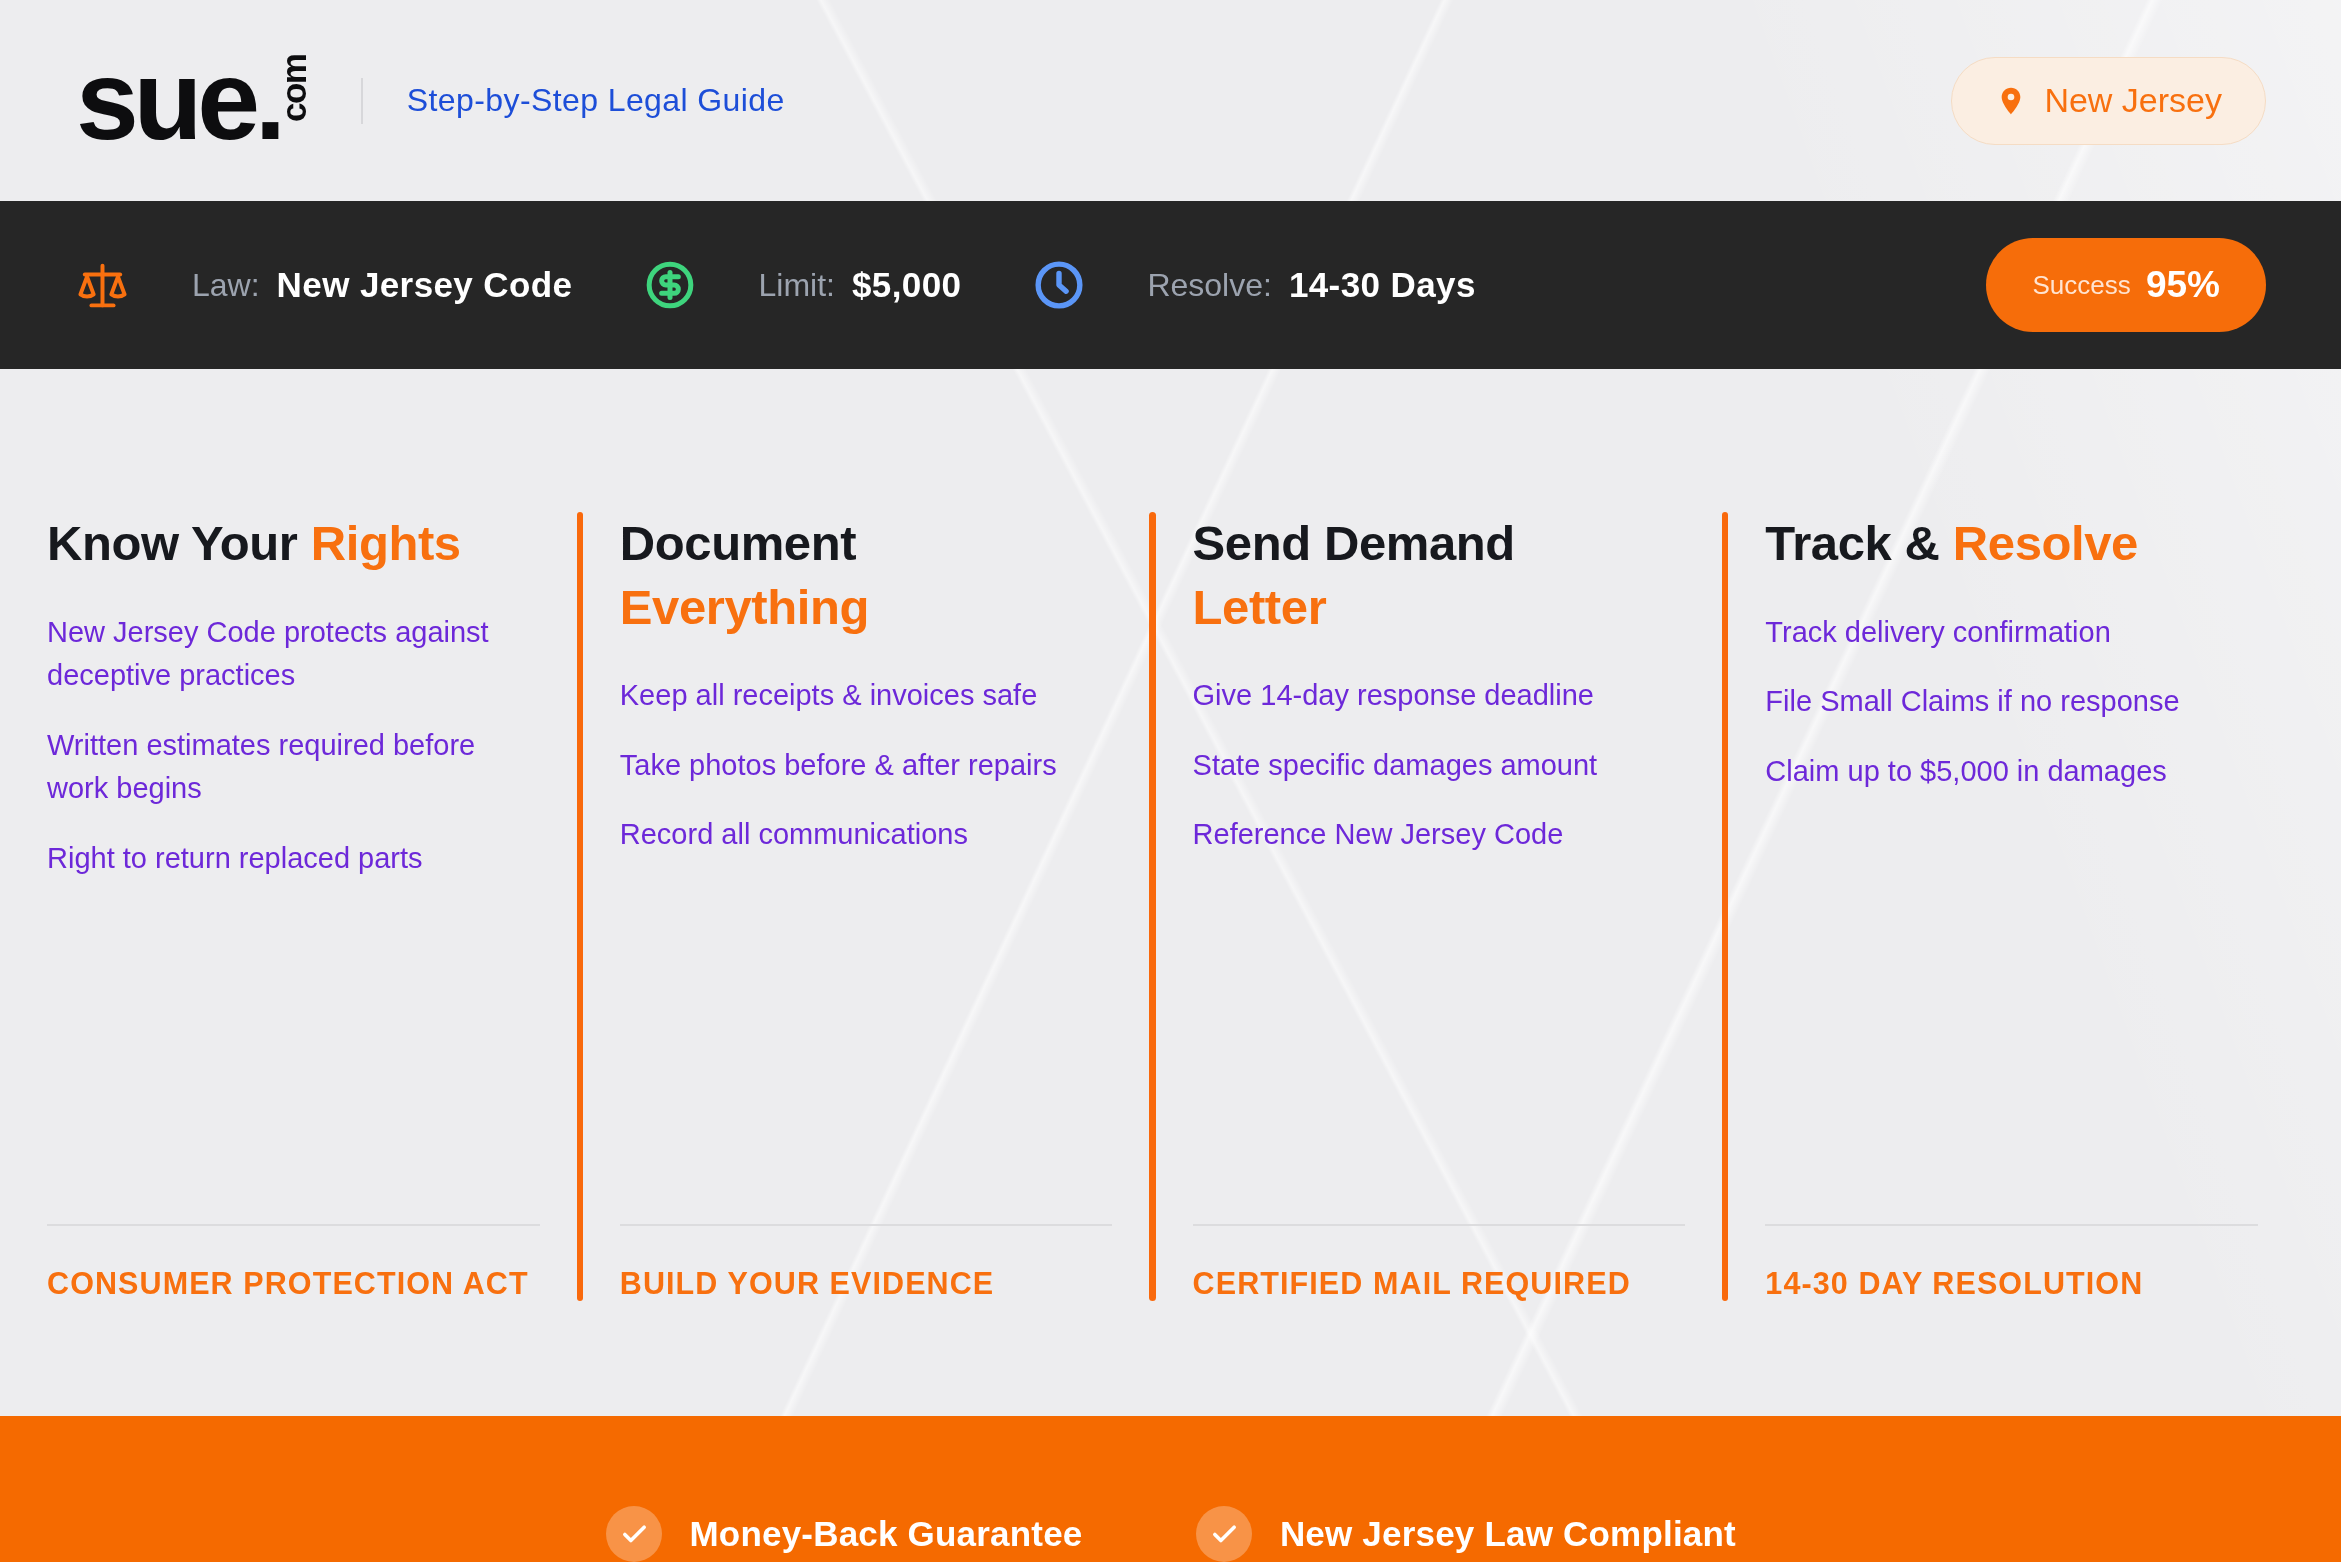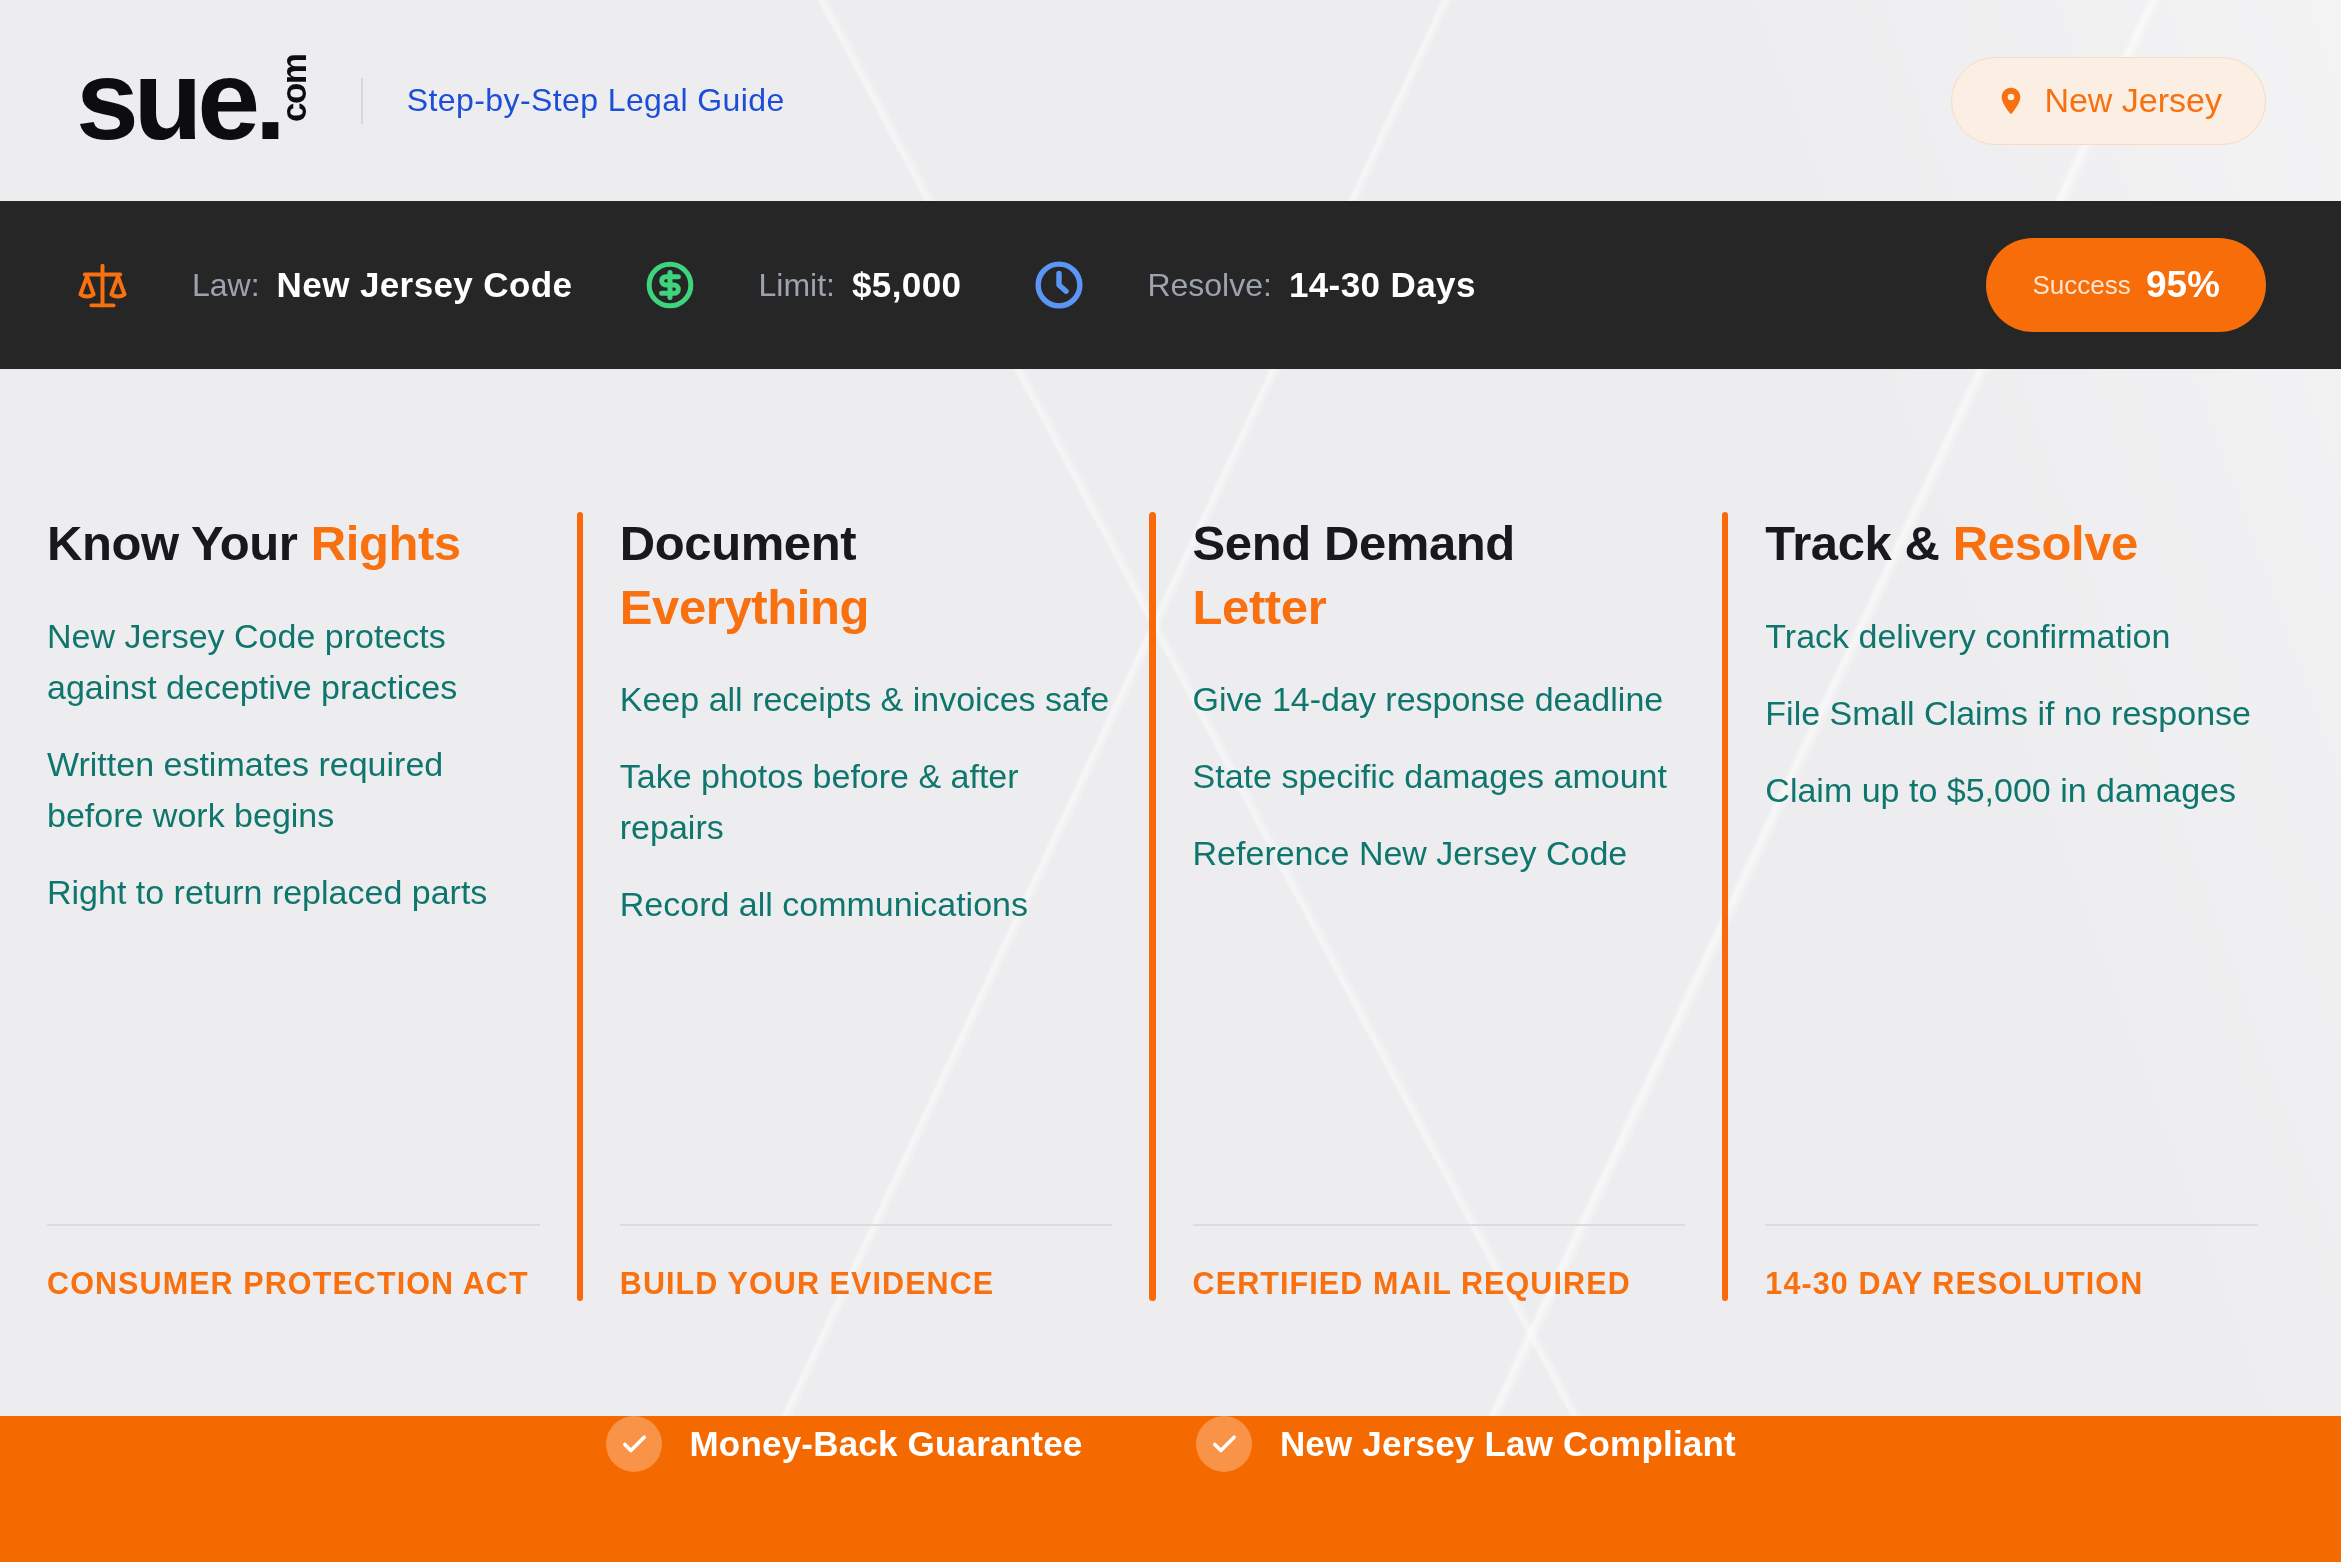--- a/index.html
+++ b/index.html
@@ -39,28 +39,28 @@
   .stat .s-value{font-size:35px;color:#ffffff;font-weight:600;letter-spacing:0.4px;}
   .success-pill{margin-left:auto;display:flex;align-items:center;gap:15.2px;border:none;
     background:#f66d0a;border-radius:762px;padding:26px 46px;cursor:pointer;}
   .success-pill .s-label{font-size:26px;color:#ffe4d1;}
   .success-pill .s-value{font-size:37px;color:#ffffff;font-weight:700;}
   
   main{position:relative;z-index:1;display:flex;padding:143px 47px 0 47px;box-sizing:border-box;align-items:flex-start;}
   .col{flex:1;min-height:789px;position:relative;padding-right:37px;box-sizing:border-box;}
   .col h2{margin:0 0 35px 0;font-size:49px;font-weight:700;line-height:1.3;color:#17191e;letter-spacing:-0.4px;}
   .col h2 .accent{color:#f8700f;}
-  .col .item{font-size:34px;line-height:1.5;color:#0f766e;margin:0 0 26px 0;}
+  .col .item{font-size:29px;line-height:1.5;color:#6d28d9;margin:0 0 26px 0;}
   .col-bottom{position:absolute;left:0;right:37px;bottom:0;}
   .col-bottom .rule{border-top:2.3px solid #dcdcde;margin-bottom:40px;}
   .col-bottom .label{font-size:30.5px;font-weight:600;color:#f8700f;letter-spacing:1.1px;text-transform:uppercase;white-space:nowrap;}
   .vdivider{width:6.1px;height:789px;background:#f9690c;border-radius:4.6px;margin-right:37px;flex:0 0 auto;}
   
   footer{position:absolute;z-index:2;left:0;right:0;bottom:0;height:146px;background:#f56a00;
-    display:flex;align-items:flex-start;justify-content:center;gap:114px;}
+    display:flex;align-items:flex-end;justify-content:center;gap:114px;}
   .fitem{display:flex;align-items:center;gap:27.4px;}
   .fcheck{width:56px;height:56px;border-radius:50%;background:rgba(255,255,255,.28);
     display:flex;align-items:center;justify-content:center;flex:0 0 auto;}
   .fitem .flabel{font-size:35px;font-weight:600;color:#ffffff;letter-spacing:0.2px;}
 </style>
 </head>
 <body>
 
 <div class="texture"></div>
 

